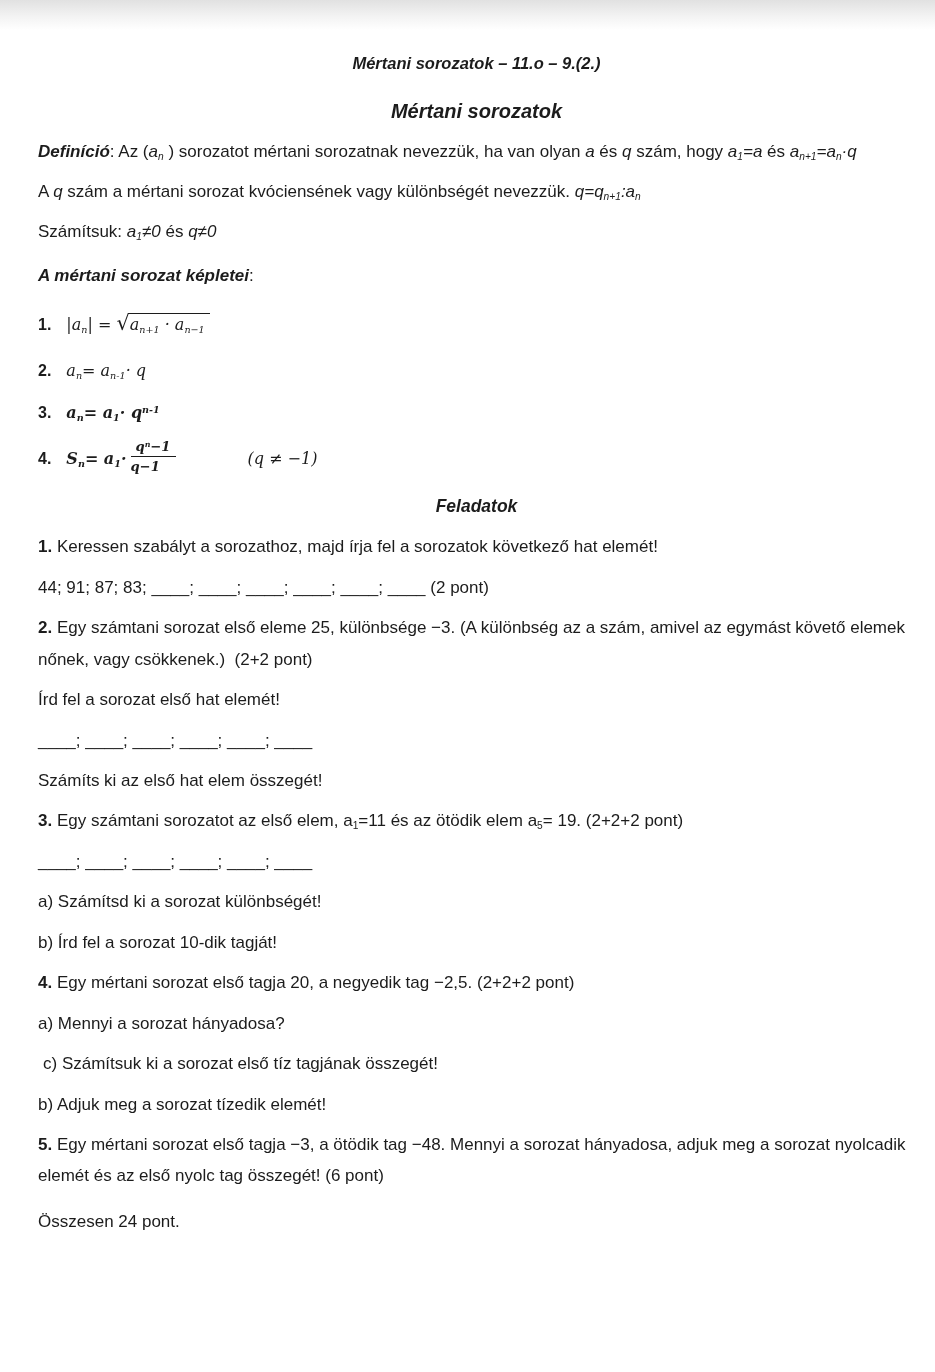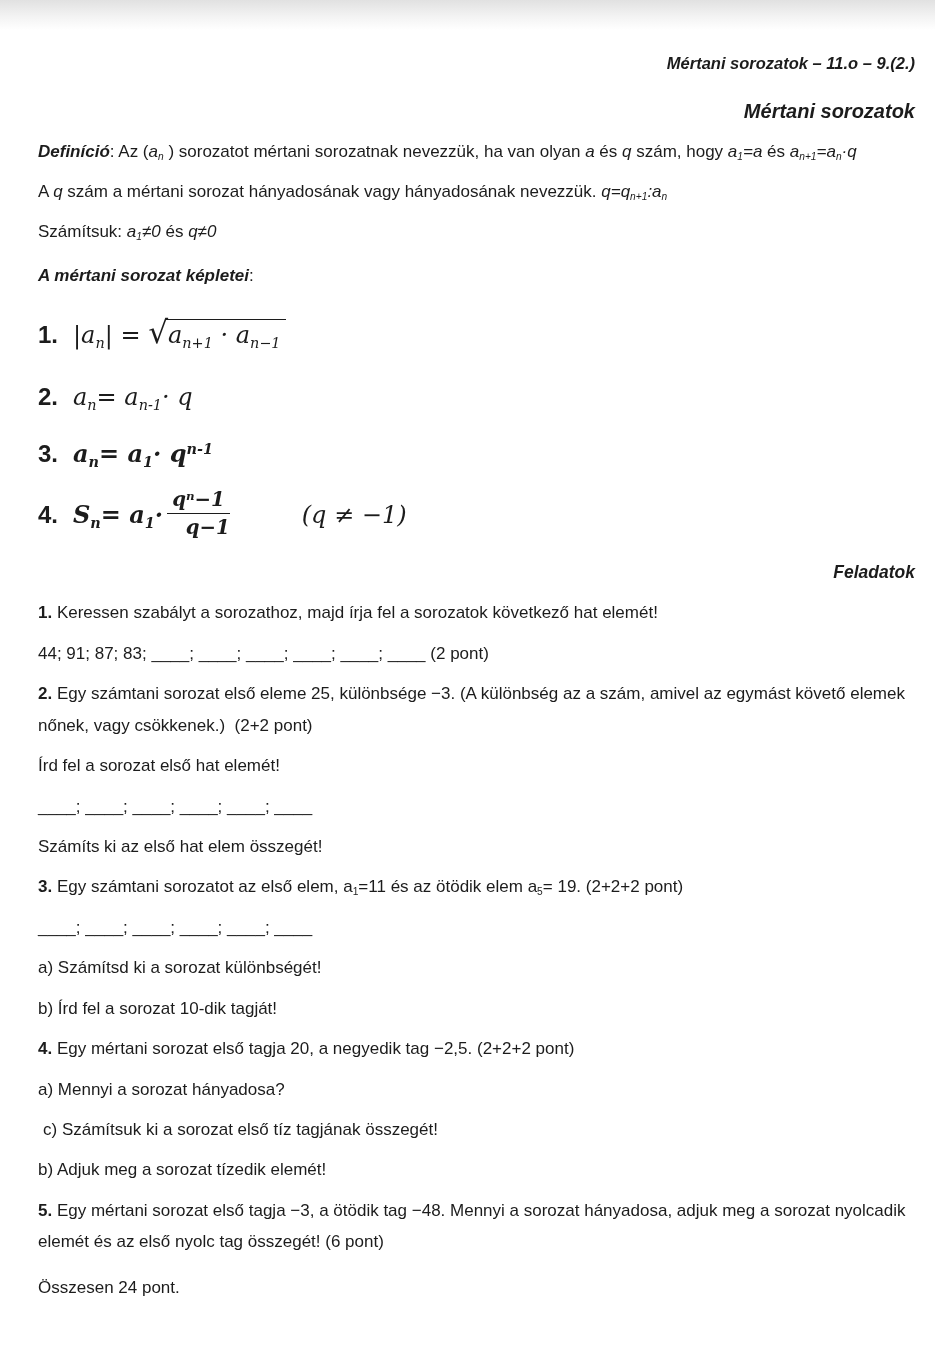--- a/index.html
+++ b/index.html
@@ -6,62 +6,62 @@
   body{
     width:935px;min-height:1372px;
     font-family:"Liberation Sans","DejaVu Sans",sans-serif;
     font-size:17px;color:#1c1c1c;
     -webkit-font-smoothing:antialiased;
   }
   .top-shade{height:30px;background:linear-gradient(#e1e1e1 0%,#f3f3f3 55%,#ffffff 100%);}
   .doc{padding:8px 20px 40px 38px;}
 
   .line{margin:9px 0 0;line-height:1.85;}
-  .center{text-align:right;}
+  .center{text-align:center;}
   .doc-title{font-size:16.5px;font-weight:700;font-style:italic;margin-top:10px;}
   .main-heading{font-size:20px;font-weight:700;font-style:italic;margin-top:16px;line-height:1.6;}
   .section-heading{font-size:17.5px;font-weight:700;font-style:italic;margin-top:12px;}
   .formulas-heading{margin-top:12px;}
 
   
   .r{white-space:pre-wrap;}
   .r.b{font-weight:700;}
   .r.i{font-style:italic;}
   .r.bi{font-weight:700;font-style:italic;}
   .r.m{font-family:"DejaVu Serif","Liberation Serif",serif;font-style:italic;}
   .r.sub{font-size:0.6em;vertical-align:-0.32em;letter-spacing:0;}
   .r.sup{font-size:0.6em;vertical-align:0.55em;}
   .r.num{margin-right:15px;font-family:"Liberation Sans",sans-serif;font-style:normal;font-weight:700;}
 
-  .formula{font-size:24px;margin-top:13px;}
+  .formula{font-size:16px;margin-top:13px;}
   .formula .fnum{font-weight:700;margin-right:15px;}
   .sqrt{font-size:1.3em;letter-spacing:-1px;}
   .radicand{display:inline-block;border-top:1.7px solid #1c1c1c;padding:1px 5px 0 2px;margin-left:-1px;line-height:1.2;}
 
-  .frac{display:inline-block;vertical-align:middle;text-align:right;margin:0 4px;transform:translateY(-3px);}
+  .frac{display:inline-block;vertical-align:middle;text-align:left;margin:0 4px;transform:translateY(-3px);}
   .frac .top{display:block;border-bottom:1.6px solid #1c1c1c;padding:0 5px 1px;font-size:0.82em;line-height:1.3;}
   .frac .bot{display:block;padding-top:1px;font-size:0.82em;line-height:1.3;}
   .cond{margin-left:68px;}
   .indent-c{padding-left:5px;}
   .total-line{margin-top:14px;}
 </style>
 </head>
 <body>
 
 <div class="top-shade"></div>
 
 <div class="doc">
 
   <div class="line center doc-title">Mértani sorozatok – 11.o – 9.(2.)</div>
 
   <div class="line center main-heading">Mértani sorozatok</div>
 
   <p class="line"><span class="r bi">Definíció</span><span class="r">: Az (</span><span class="r i">a</span><span class="r i sub">n</span><span class="r"> ) sorozatot mértani sorozatnak nevezzük, ha van olyan </span><span class="r i">a</span><span class="r"> és </span><span class="r i">q</span><span class="r"> szám, hogy </span><span class="r i">a</span><span class="r i sub">1</span><span class="r i">=a</span><span class="r"> és </span><span class="r i">a</span><span class="r i sub">n+1</span><span class="r i">=a</span><span class="r i sub">n</span><span class="r i">·q</span></p>
 
-  <p class="line"><span class="r">A </span><span class="r i">q</span><span class="r"> szám a mértani sorozat hányadosának vagy hányadosának nevezzük. </span><span class="r i">q=q</span><span class="r i sub">n+1</span><span class="r i">:a</span><span class="r i sub">n</span></p>
+  <p class="line"><span class="r">A </span><span class="r i">q</span><span class="r"> szám a mértani sorozat kvóciensének vagy különbségét nevezzük. </span><span class="r i">q=q</span><span class="r i sub">n+1</span><span class="r i">:a</span><span class="r i sub">n</span></p>
 
   <p class="line"><span class="r">Számítsuk: </span><span class="r i">a</span><span class="r i sub">1</span><span class="r i">≠0</span><span class="r"> és </span><span class="r i">q≠0</span></p>
 
   <p class="line formulas-heading"><span class="r bi">A mértani sorozat képletei</span><span class="r">:</span></p>
 
   <div class="line formula">
     <span class="fnum">1.</span><span class="r m">|a</span><span class="r m sub">n</span><span class="r m">| = </span><span class="r m sqrt">√</span><span class="radicand"><span class="r m">a</span><span class="r m sub">n+1</span><span class="r m"> · a</span><span class="r m sub">n−1</span></span>
   </div>
 
   <div class="line formula"><span class="r b num">2.</span><span class="r m">a</span><span class="r m sub">n</span><span class="r m">= a</span><span class="r m sub">n-1</span><span class="r m">· q</span></div>

